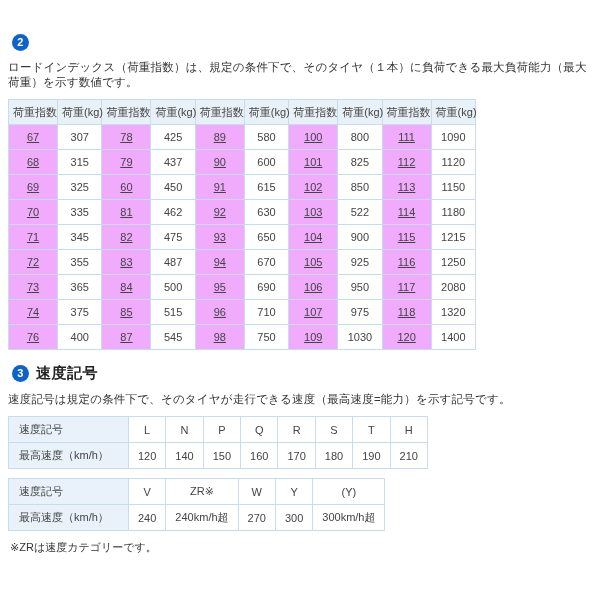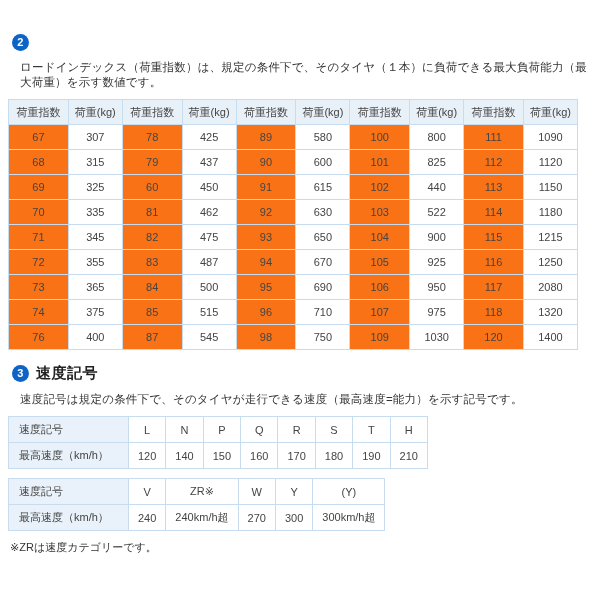--- a/index.html
+++ b/index.html
@@ -35,46 +35,46 @@
     background: #0d63c6;
     color: #ffffff;
     font-size: 11px;
     font-weight: bold;
     line-height: 17px;
     text-align: center;
     margin-right: 7px;
     flex: 0 0 auto;
   }
   .desc {
-    margin: 0 0 9px 12px;
+    margin: 0 0 9px 0;
     font-size: 11.5px;
     color: #333333;
     letter-spacing: 0.2px;
   }
   table {
     border-collapse: collapse;
   }
   td, th {
     border: 1px solid #c7ddef;
     font-size: 11px;
     font-weight: normal;
     color: #444444;
     text-align: center;
     padding: 0 4px;
     height: 24px;
     white-space: nowrap;
   }
   .load-table {
-    width: 570px;
+    width: 468px;
     table-layout: fixed;
   }
   .load-table th { background: #e8f0f8; }
   .load-table th:nth-child(odd)  { width: 10.6%; }
   .load-table th:nth-child(even) { width: 9.4%; }
-  .load-table td.tint { background: #f97316; }
+  .load-table td.tint { background: #f0abfc; text-decoration: underline; }
   .sec3-title { margin-top: 14px; }
   .speed-table { margin-bottom: 9px; }
   .speed-table td { height: 25px; padding: 0 9px; }
   .speed-table td.label-cell {
     background: #e9f2fa;
     text-align: left;
     width: 100px;
     padding-left: 10px;
   }
   .footnote {
@@ -134,21 +134,21 @@
             <td>1120</td>
           </tr>
           <tr>
             <td class="tint">69</td>
             <td>325</td>
             <td class="tint">60</td>
             <td>450</td>
             <td class="tint">91</td>
             <td>615</td>
             <td class="tint">102</td>
-            <td>440</td>
+            <td>850</td>
             <td class="tint">113</td>
             <td>1150</td>
           </tr>
           <tr>
             <td class="tint">70</td>
             <td>335</td>
             <td class="tint">81</td>
             <td>462</td>
             <td class="tint">92</td>
             <td>630</td>

